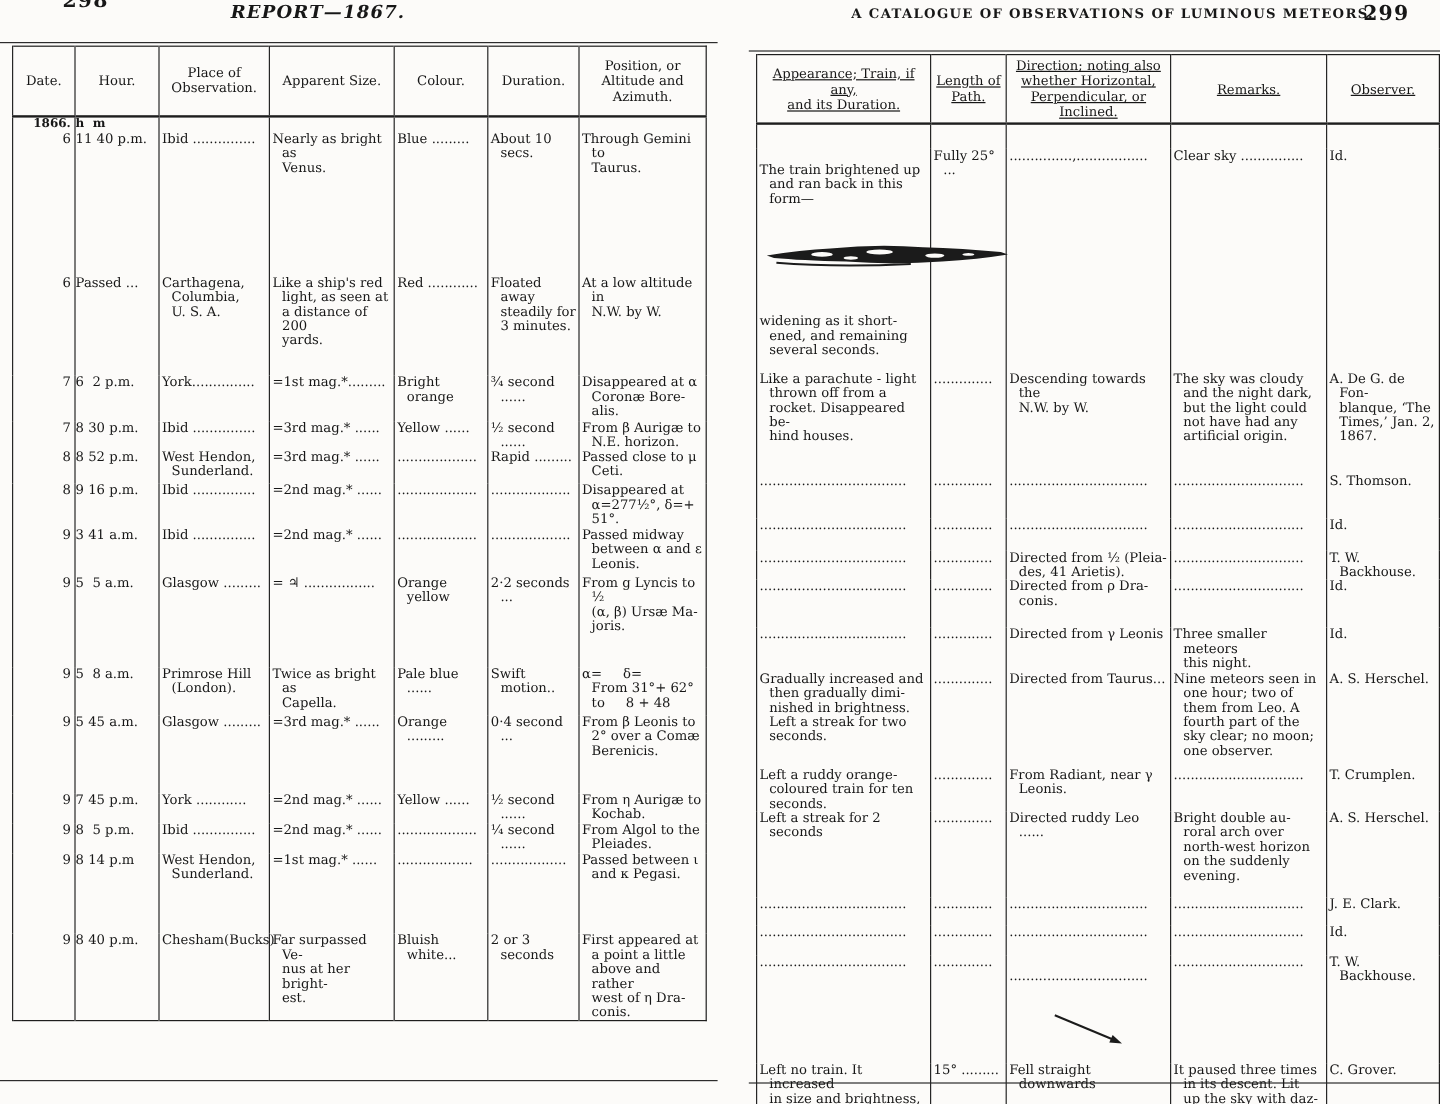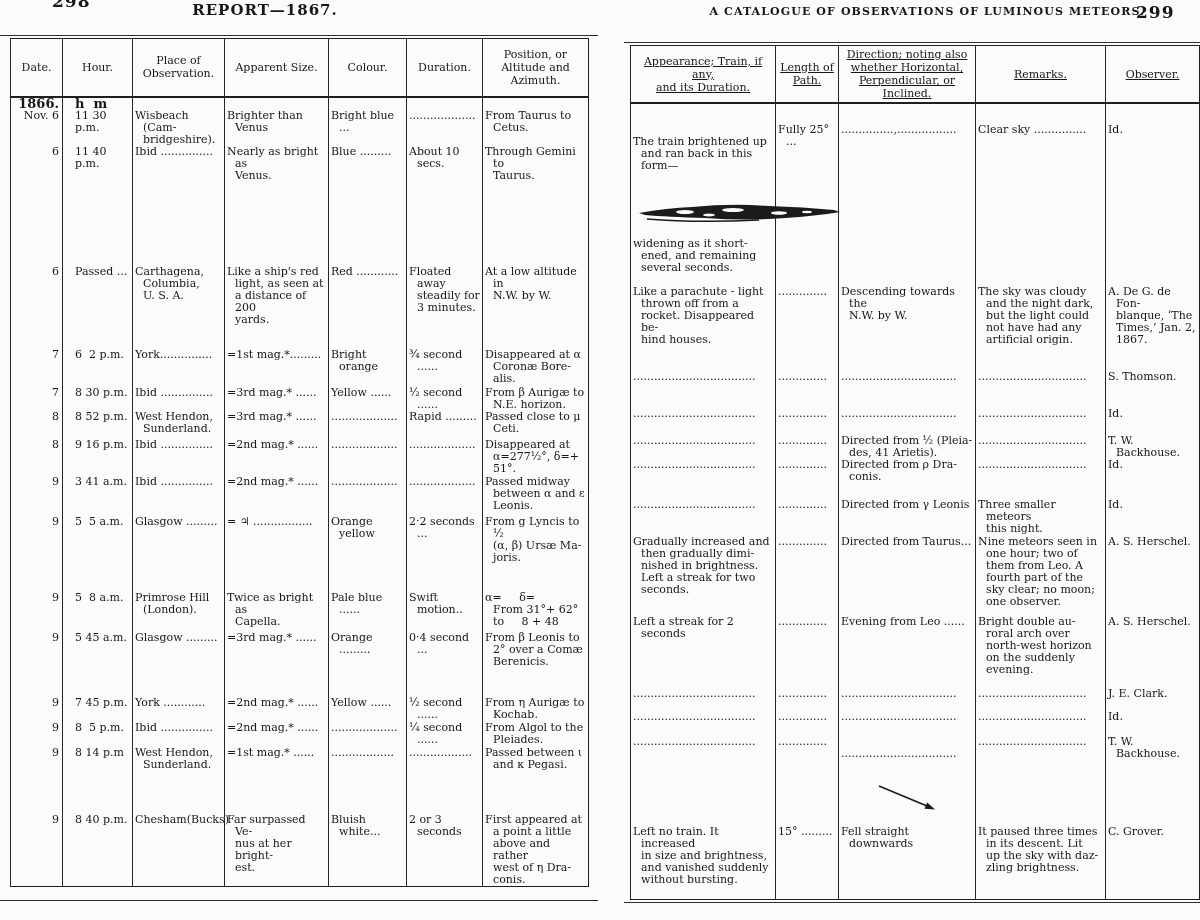--- a/index.html
+++ b/index.html
@@ -2,43 +2,43 @@
 <html><head>
 <meta charset="utf-8">
 <style>
   html,body{margin:0;padding:0;background:#e9e7e3;}
   .spread{position:relative;width:1200px;height:920px;background:#fcfbf9;overflow:hidden;
           font-family:"DejaVu Serif","Liberation Serif","DejaVu Sans",serif;color:#171717;}
   .folio{position:absolute;font-size:17px;letter-spacing:1px;font-weight:600;}
   #folio-left{top:-9px;left:52px;}
   #folio-right{top:2px;left:1136px;}
   .running{position:absolute;font-weight:700;}
-  .run-left{top:1px;left:150px;width:230px;text-align:center;font-size:15px;letter-spacing:1px;}
+  .run-left{top:1px;left:150px;width:230px;text-align:center;font-size:15px;letter-spacing:1px;font-style:italic;}
   .run-right{top:5px;left:655px;width:490px;text-align:right;font-size:11px;letter-spacing:1.1px;}
   .rule{position:absolute;height:1px;background:#2c2c2c;}
   #rule-top-left{top:35px;left:0;width:598px;}
   #rule-top-right{top:42px;left:624px;width:576px;}
   #rule-bot-left{top:900px;left:0;width:598px;}
   #rule-bot-right{top:902px;left:624px;width:576px;}
   table{border-collapse:collapse;table-layout:fixed;position:absolute;}
   #t-left{left:10px;top:38px;width:578px;}
   #t-right{left:630px;top:45px;width:569px;}
   table{border:1.6px solid #1e1e1e;}
   th,td{border-left:1px solid #262626;}
   th{border-bottom:2px solid #1e1e1e;font-weight:400;font-size:11px;line-height:13px;
      text-align:center;vertical-align:middle;white-space:pre-line;padding:2px 1px;}
   #t-left thead tr{height:58px;}
   #t-right thead tr{height:56px;text-decoration:underline;}
   td{vertical-align:top;font-size:11px;line-height:12px;padding:0 2px 0 10px;
      text-indent:-8px;white-space:pre-line;}
   td.date{text-align:right;padding:0 3px 0 1px;text-indent:0;}
-  td.hour{padding-left:12px;text-indent:0;}
-  .yr{font-size:13px;font-weight:600;}
+  td.hour{padding-left:0;text-indent:0;}
+  .yr{font-size:10px;font-weight:600;}
   .blk{display:block;}
-  .post{display:block;margin-top:2px;}
+  .post{display:block;margin-top:26px;}
   svg.streak{display:block;margin:16px 0 0 -4px;}
   svg.arrow{display:block;margin:10px 0 0 26px;}
 </style>
 </head>
 <body>
 
 <div class="spread">
 
   <div class="folio" id="folio-left">298</div>
   <div class="running run-left">REPORT—1867.</div>
@@ -77,31 +77,20 @@
     <tbody>
       <tr style="height:13px">
         <td class="date yr">1866.</td>
         <td class="hour yr">h&nbsp;&nbsp;m</td>
         <td></td>
           <td></td>
           <td></td>
           <td></td>
           <td></td>
       </tr>
-      <tr style="height:35px">
-        <td class="date">Nov. 6</td>
-        <td class="hour">11 30 p.m.</td>
-        <td>Wisbeach (Cam-
-bridgeshire).</td>
-        <td>Brighter than Venus</td>
-        <td>Bright blue ...</td>
-        <td>...................</td>
-        <td>From Taurus to
-Cetus.</td>
-      </tr>
       <tr style="height:120px">
         <td class="date">6</td>
         <td class="hour">11 40 p.m.</td>
         <td>Ibid ...............</td>
         <td>Nearly as bright as
 Venus.</td>
         <td>Blue .........</td>
         <td>About 10 secs.</td>
         <td>Through Gemini to
 Taurus.</td>
@@ -379,24 +368,34 @@
         <td>..............</td>
         <td>Directed from Taurus...</td>
         <td>Nine meteors seen in
 one hour; two of
 them from Leo. A
 fourth part of the
 sky clear; no moon;
 one observer.</td>
         <td>A. S. Herschel.</td>
       </tr>
+      <tr style="height:36px">
+        <td>Left a ruddy orange-
+coloured train for ten
+seconds.</td>
+        <td>..............</td>
+        <td>From Radiant, near γ
+Leonis.</td>
+        <td>...............................</td>
+        <td>T. Crumplen.</td>
+      </tr>
       <tr style="height:72px">
         <td>Left a streak for 2 seconds</td>
         <td>..............</td>
-        <td>Evening from Leo ......</td>
+        <td>Directed ruddy Leo ......</td>
         <td>Bright double au-
 roral arch over
 north-west horizon
 on the suddenly
 evening.</td>
         <td>A. S. Herschel.</td>
       </tr>
       <tr style="height:23px">
         <td>...................................</td>
         <td>..............</td>

